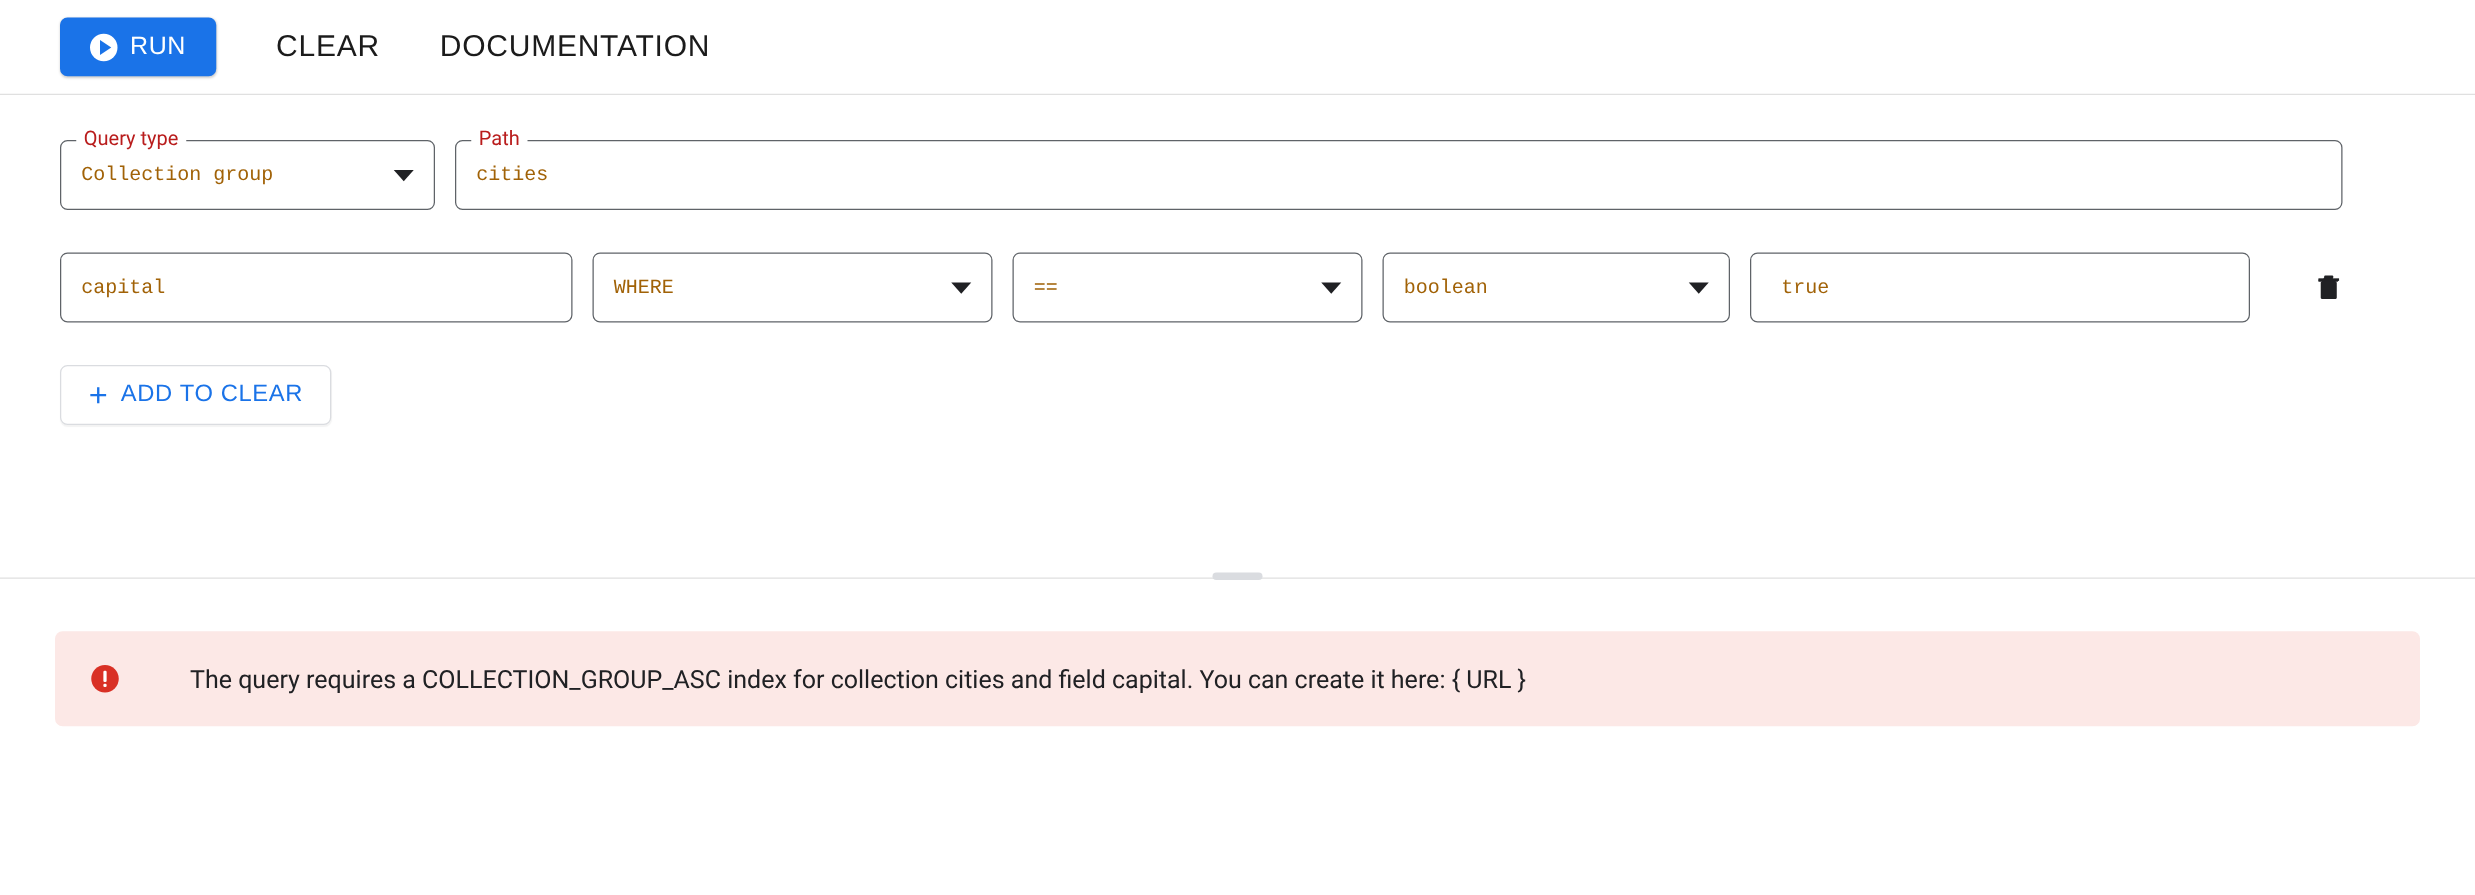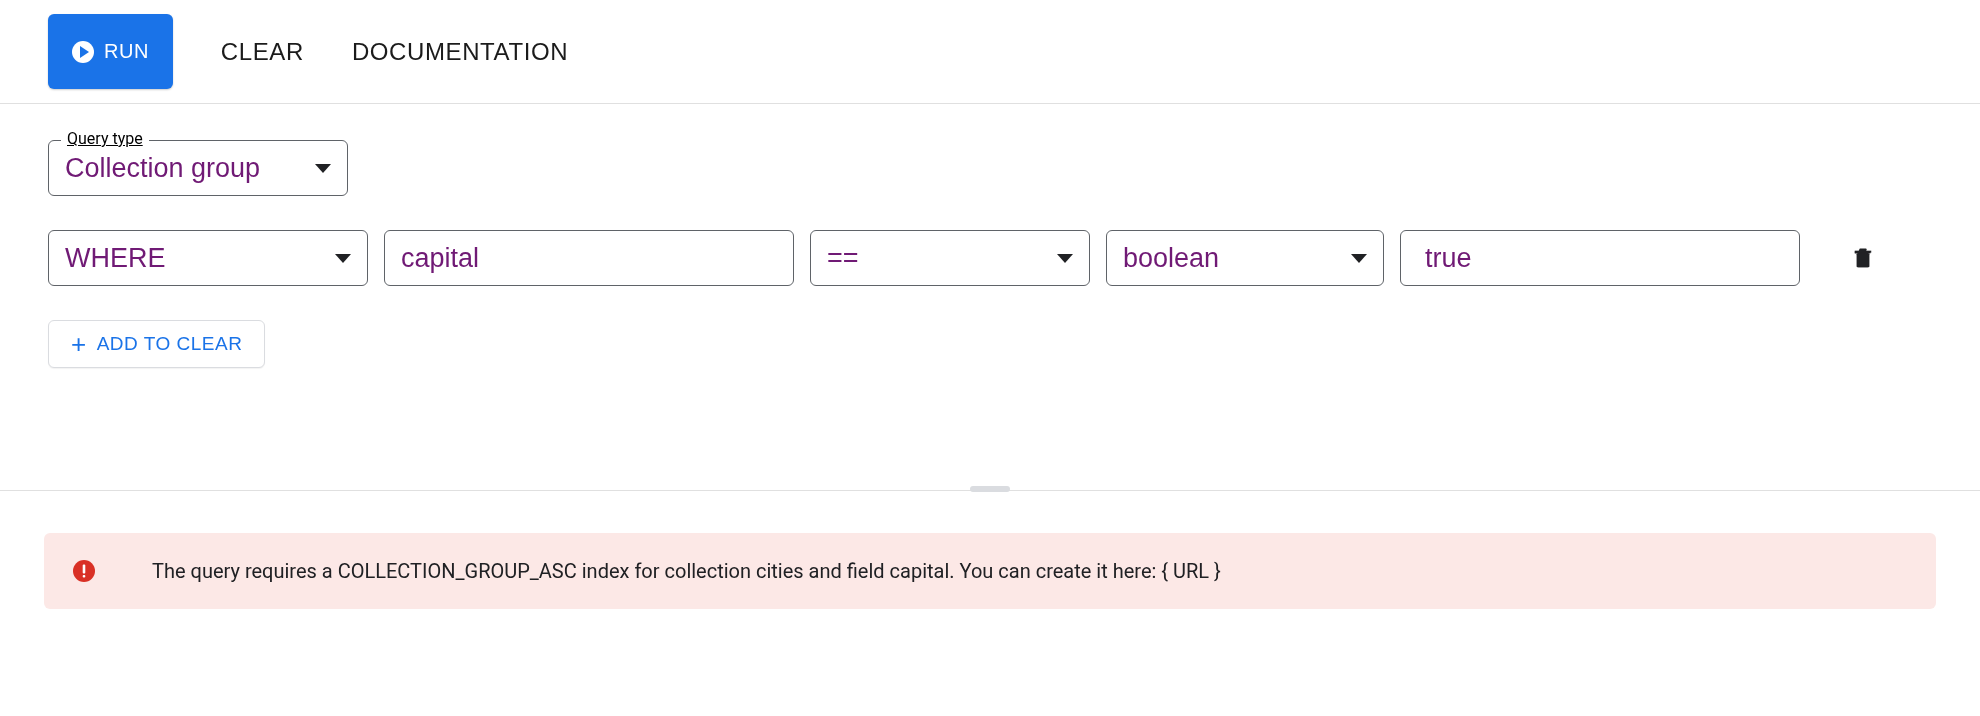--- a/index.html
+++ b/index.html
@@ -21,21 +21,21 @@
   .run-btn {
     display: inline-flex;
     align-items: center;
     gap: 10px;
     background: #1a73e8;
     color: #fff;
     font-weight: 500;
     letter-spacing: 0.5px;
     border: none;
     border-radius: 6px;
-    padding: 26px 24px;
+    padding: 12px 24px;
     font-size: 20px;
     cursor: pointer;
     box-shadow: 0 1px 2px rgba(0,0,0,0.2);
   }
   .run-icon {
     width: 22px; height: 22px;
     border-radius: 50%;
     background: #fff;
     display: inline-flex;
     align-items: center;
@@ -81,31 +81,30 @@
     padding: 0 16px;
     background: #fff;
   }
   .field .float-label {
     position: absolute;
     top: -12px;
     left: 12px;
     background: #fff;
     padding: 0 6px;
     font-size: 16px;
-    color: #000000;
-    text-decoration: underline;
+    color: #b91c1c;
   }
   .field .value {
-    font-size: 27px;
-    color: #701a75;
+    font-size: 16px;
+    color: #a16207;
     flex: 1;
     border: none;
     outline: none;
     background: transparent;
-    font-family: Liberation Sans, sans-serif;
+    font-family: Liberation Mono, monospace;
   }
   .caret {
     width: 0; height: 0;
     border-left: 8px solid transparent;
     border-right: 8px solid transparent;
     border-top: 9px solid #202124;
     margin-left: 12px;
   }
 
   .w-query-type { width: 300px; }
@@ -189,30 +188,34 @@
 
 <div class="builder">
 
   
   <div class="row">
     <div class="field w-query-type">
       <span class="float-label">Query type</span>
       <span class="value">Collection group</span>
       <span class="caret"></span>
     </div>
+    <div class="field w-path">
+      <span class="float-label">Path</span>
+      <input class="value" value="cities" style="">
+    </div>
   </div>
 
   
   <div class="row">
+    <div class="field w-fieldname">
+      <input class="value" value="capital" style="">
+    </div>
     <div class="field w-clause">
       <span class="value">WHERE</span>
       <span class="caret"></span>
-    </div>
-    <div class="field w-fieldname">
-      <input class="value" value="capital" style="">
     </div>
     <div class="field w-operator">
       <span class="value">==</span>
       <span class="caret"></span>
     </div>
     <div class="field w-type">
       <span class="value">boolean</span>
       <span class="caret"></span>
     </div>
     <div class="field w-value">

